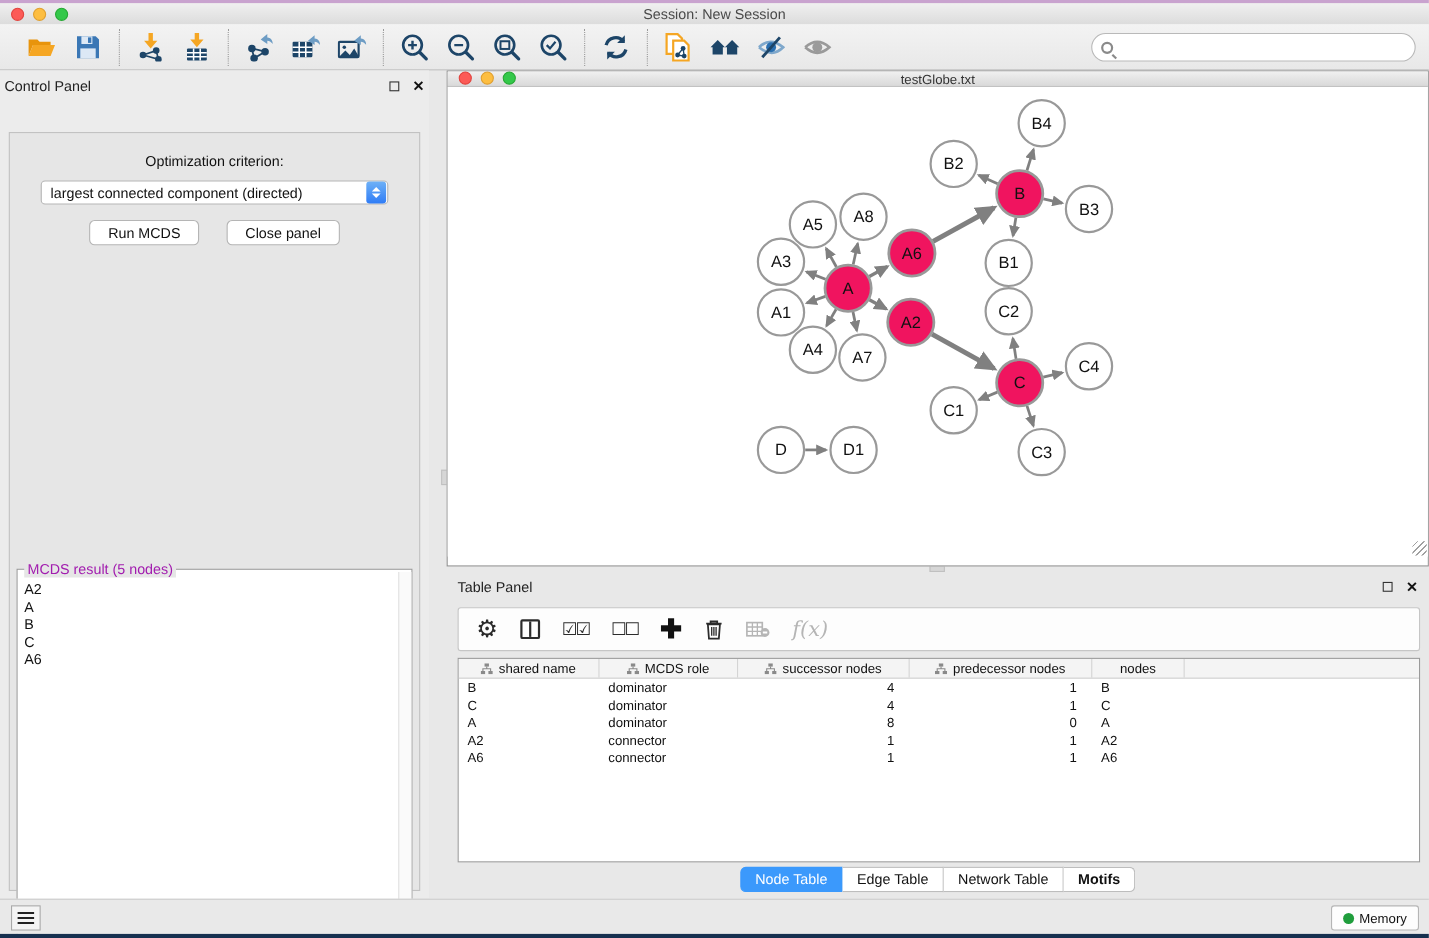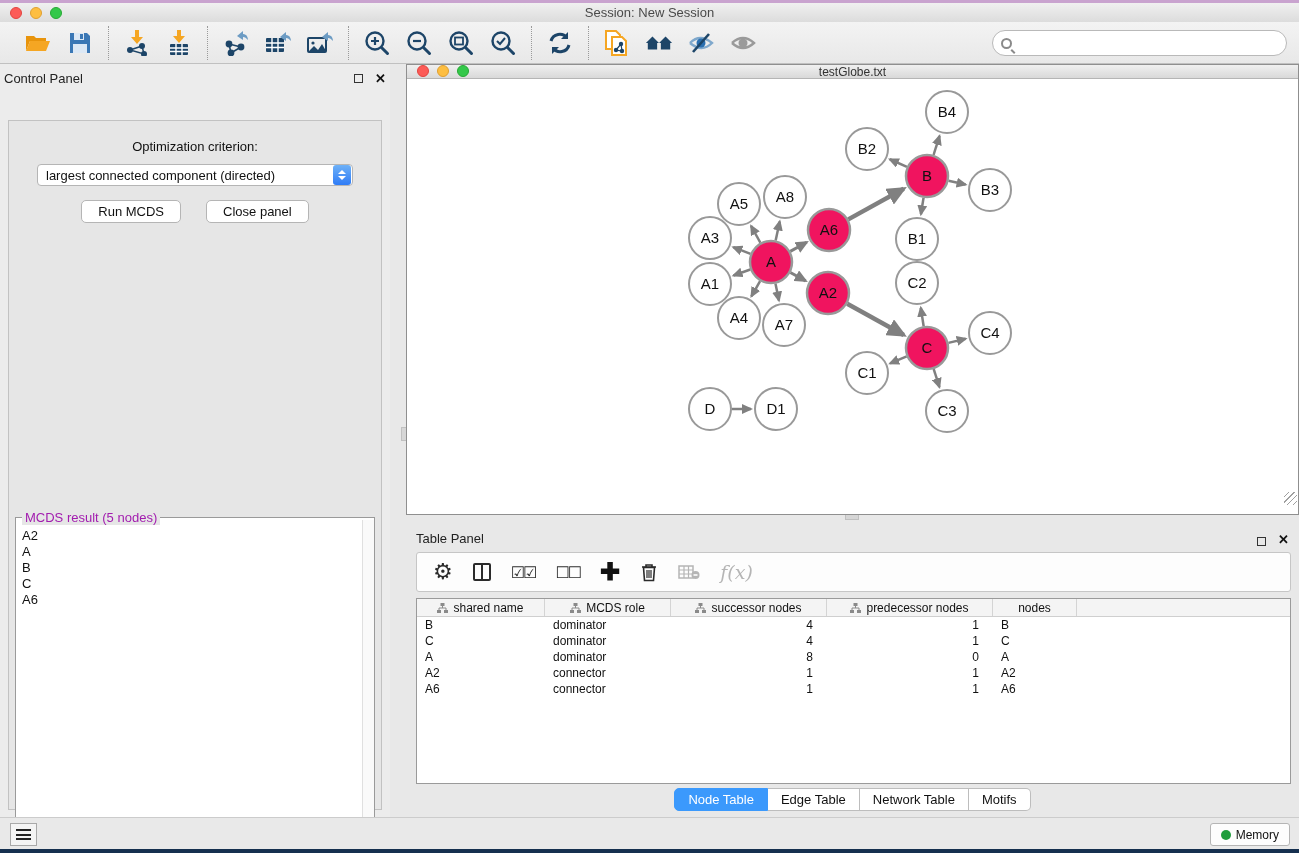--- a/index.html
+++ b/index.html
@@ -71,21 +71,21 @@
                 border:1px solid #8f8f8f; background:#fff; }
   .net-titlebar { height:14px; background:linear-gradient(#f0f0f0,#d9d9d9); border-bottom:1px solid #b5b5b5;
                   display:flex; align-items:flex-start; position:relative; }
   .net-title { position:absolute; left:0; right:0; text-align:center; font-size:12px; color:#333; }
   .net-canvas { position:relative; width:891px; height:427px; background:#fff; }
   .resize-grip { position:absolute; right:1px; bottom:1px; width:13px; height:13px;
                  background:repeating-linear-gradient(135deg, transparent 0 3px, #a0a0a0 3px 4px); cursor:nwse-resize; }
 
   
   .table-panel { position:absolute; left:406px; top:520px; width:893px; height:292px; background:#e8e8e8; }
-  .tp-header { height:26px; display:flex; align-items:flex-end; padding:0 10px; }
+  .tp-header { height:26px; display:flex; align-items:center; padding:0 10px; }
   .tp-title { font-size:13px; color:#222; flex:1; }
   .tp-toolbar { position:absolute; left:10px; top:32px; width:875px; height:40px; background:#fdfdfd;
                 border:1px solid #c6c6c6; border-radius:3px; display:flex; align-items:center; gap:20px; padding-left:16px; }
   .tp-icon { display:flex; align-items:center; justify-content:center; cursor:pointer; color:#2b2b2b; }
   .tp-icon.disabled { color:#b5b5b5; cursor:default; }
   .gear-glyph { font-size:22px; }
   .cols-glyph { width:18px; height:18px; border:2px solid #2b2b2b; border-radius:2px; position:relative; }
   .cols-glyph::after { content:""; position:absolute; left:6px; top:0; width:2px; height:14px; background:#2b2b2b; }
   .cb-glyph { font-size:16px; letter-spacing:-2px; }
   .plus-glyph { font-size:24px; font-weight:bold; color:#111; }
@@ -96,21 +96,21 @@
   .th { display:flex; align-items:center; justify-content:center; gap:5px; border-right:1px solid #d4d4d4;
         color:#111; font-size:12px; }
   .tree-ic { width:11px; height:10px; flex:0 0 auto; }
   .tbl-row { display:flex; height:16px; align-items:center; }
   .td { padding:0 8px; overflow:hidden; white-space:nowrap; color:#111; }
   .td.num { text-align:right; padding-right:14px; }
   .c0 { width:128px; } .c1 { width:126px; } .c2 { width:156px; } .c3 { width:166px; } .c4 { width:84px; } .cf { flex:1; }
   .tp-tabs { position:absolute; left:0; right:0; top:268px; display:flex; justify-content:center; }
   .tp-tab { background:#fff; border:1px solid #bdbdbd; font-size:13px; padding:3px 13px; color:#111; cursor:pointer; }
   .tp-tab:first-child { border-radius:5px 0 0 5px; }
-  .tp-tab:last-child { border-radius:0 5px 5px 0; }
+  .tp-tab:last-child { border-radius:0 5px 5px 0;font-weight:bold; }
   .tp-tab + .tp-tab { border-left:none; }
   .tp-tab.active { background:#3b99fc; color:#fff; border-color:#3b99fc; }
 
   
   .status-bar { position:absolute; left:0; top:817px; width:1299px; height:32px; background:#e9e9e9; border-top:1px solid #cccccc; }
   .list-btn { position:absolute; left:10px; top:5px; width:27px; height:23px; background:#f4f4f4;
               border:1px solid #a9a9a9; display:flex; align-items:center; justify-content:center; cursor:pointer; }
   .list-glyph { width:15px; height:11px; background:repeating-linear-gradient(#222 0 2px, transparent 2px 4.5px); }
   .memory-btn { position:absolute; right:9px; top:5px; height:23px; background:#fdfdfd; border:1px solid #b5b5b5;
                 border-radius:3px; display:flex; align-items:center; gap:5px; padding:0 10px; font-size:12px; color:#111; cursor:pointer; }

